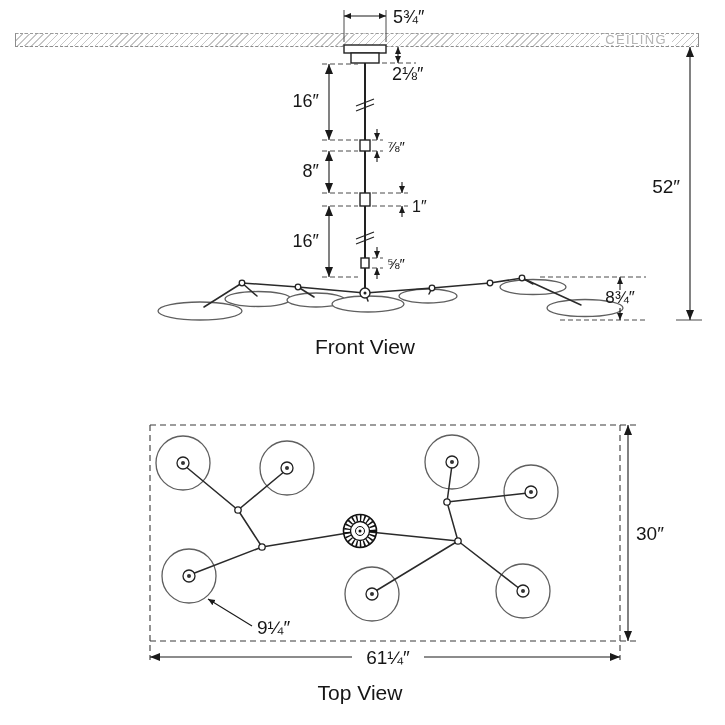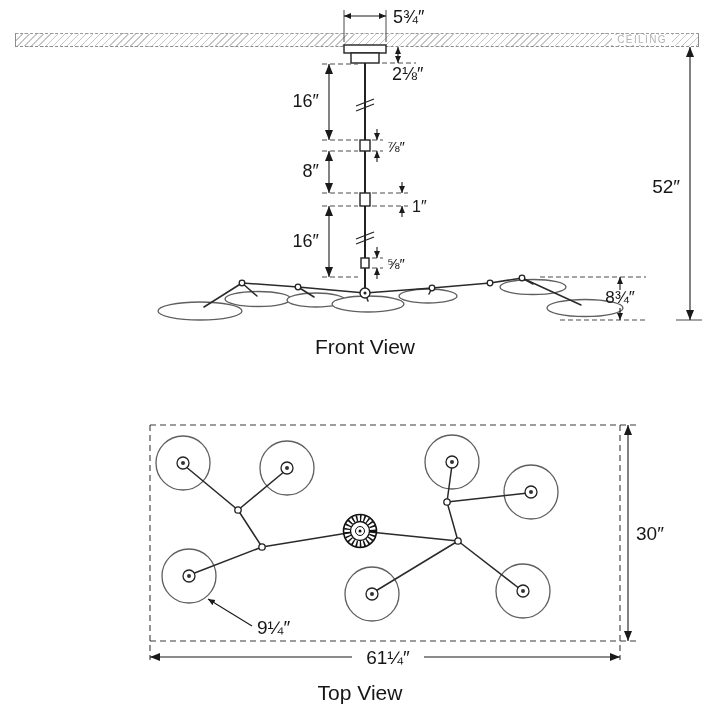--- a/index.html
+++ b/index.html
@@ -11,21 +11,21 @@
     position:absolute; left:15px; top:33px; width:684px; height:14px;
     box-sizing:border-box;
     border-top:1px dashed #9a9a9a;
     border-bottom:1px dashed #8c8c8c;
     border-left:1px solid #8c8c8c;
     border-right:1px solid #8c8c8c;
     background:repeating-linear-gradient(135deg,#ffffff 0 4px,#c6c6c6 4px 5px);
     display:flex; align-items:center; justify-content:flex-end;
   }
   .ceiling-label {
-    font-size:10px; letter-spacing:1.4px; color:#b3b3b3;
+    font-size:13px; letter-spacing:1.4px; color:#b3b3b3;
     background:#ffffff; padding:0 5px; margin-right:26px; line-height:10px;
   }
   svg { position:absolute; left:0; top:0; }
   .ln    { stroke:#2a2a2a; stroke-width:1.5; fill:none; stroke-linecap:round; }
   .ext   { stroke:#4a4a4a; stroke-width:1;   stroke-dasharray:5 3; fill:none; }
   .sol   { stroke:#4a4a4a; stroke-width:1;   fill:none; }
   .dim   { stroke:#1a1a1a; stroke-width:1.1; fill:none; }
   .dash  { stroke:#3a3a3a; stroke-width:1.1; stroke-dasharray:6 4; fill:none; }
   .part  { fill:#ffffff; stroke:#222222; stroke-width:1.4; }
   .disc  { fill:#ffffff; stroke:#5f5f5f; stroke-width:1.3; }

